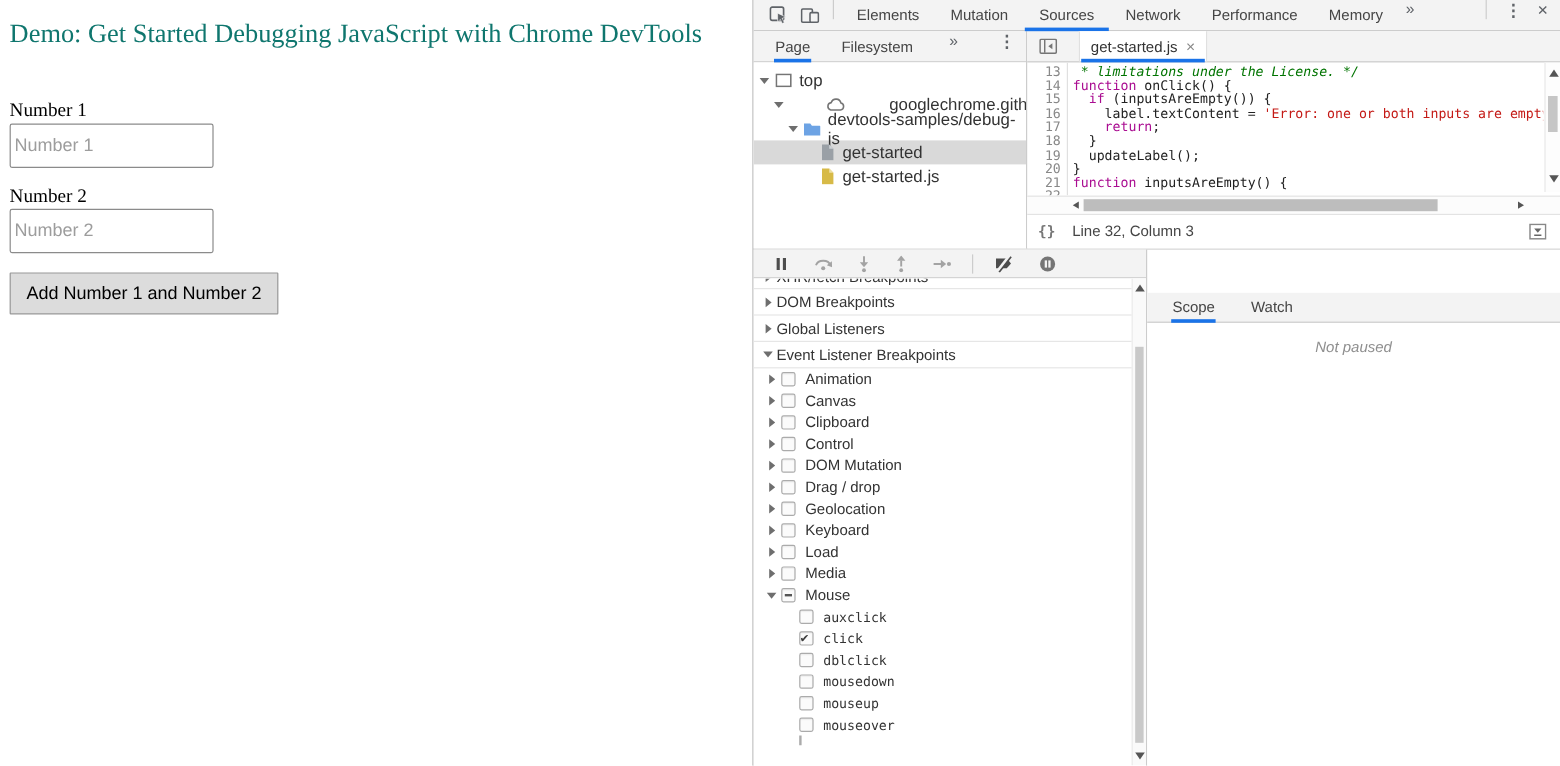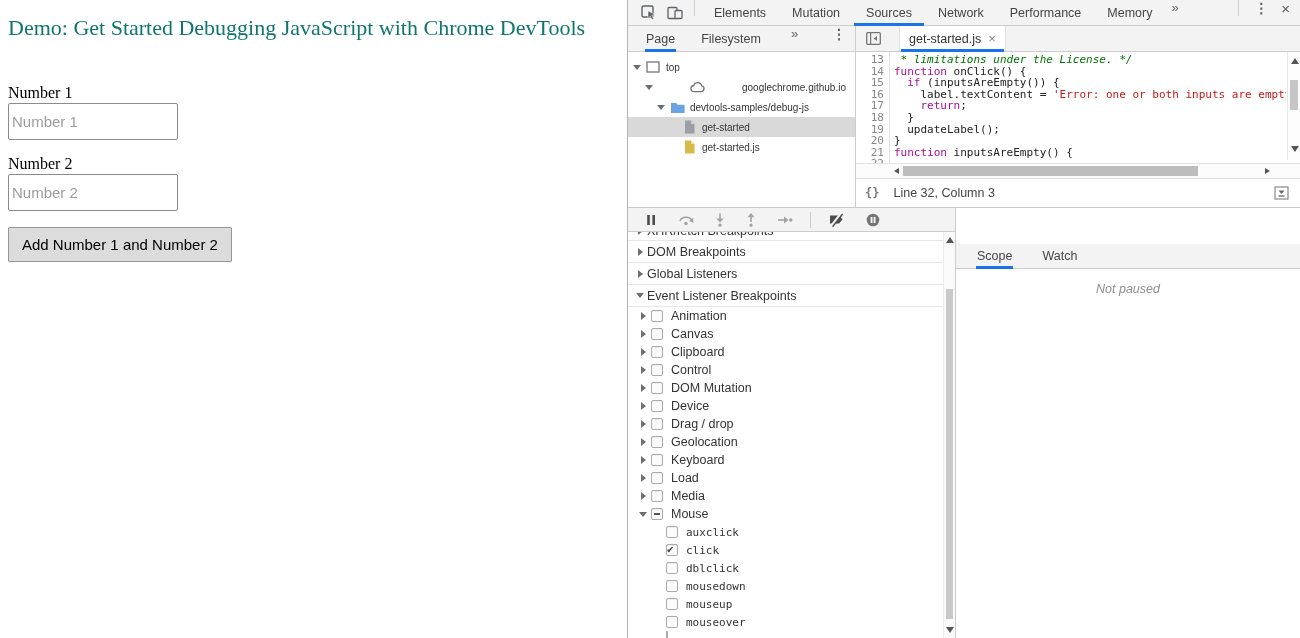--- a/index.html
+++ b/index.html
@@ -39,21 +39,21 @@
   .dots { color:#5f6368; font-size:14px; font-weight:bold; padding:0 9px; letter-spacing:0; }
   .closex { color:#5f6368; font-size:15px; padding:0 10px 0 4px; }
 
   .upper { display:flex; height:181px; }
   .navigator { width:228px; border-right:1px solid #ccc; display:flex; flex-direction:column; }
   .nav-header { height:26px; padding-left:16px; }
   .nav-tab { position:relative; height:100%; display:flex; align-items:center;
              padding:0 2px; margin-right:22px; color:#454545; }
   .nav-dots { margin-left:auto; }
   .tree { flex:1; background:#fff; padding-top:5px; overflow:hidden; }
-  .tree-row { height:20px; display:flex; align-items:center; font-size:10px; color:#333; }
+  .tree-row { height:20px; display:flex; align-items:center; font-size:14px; color:#333; }
   .tree-row.selected { background:#d9d9d9; }
   .tree-icon { display:flex; width:18px; justify-content:center; margin-right:4px; }
 
   .arr-d { width:0; height:0; border-top:5px solid #6e6e6e;
            border-left:4px solid transparent; border-right:4px solid transparent; }
   .arr-r { width:0; height:0; border-left:5px solid #6e6e6e;
            border-top:4px solid transparent; border-bottom:4px solid transparent; }
   .arr-slot { width:10px; display:flex; justify-content:center; margin-right:2px; flex:none; }
 
   .editor { flex:1; display:flex; flex-direction:column; min-width:0; }
@@ -423,27 +423,20 @@
                 <span class="arr-r"></span>
               </span>
               <span class="cb"></span>
               <span>DOM Mutation</span>
             </div>
             <div class="ev-row">
               <span class="arr-slot">
                 <span class="arr-r"></span>
               </span>
               <span class="cb"></span>
-              <span>Device</span>
-            </div>
-            <div class="ev-row">
-              <span class="arr-slot">
-                <span class="arr-r"></span>
-              </span>
-              <span class="cb"></span>
               <span>Drag / drop</span>
             </div>
             <div class="ev-row">
               <span class="arr-slot">
                 <span class="arr-r"></span>
               </span>
               <span class="cb"></span>
               <span>Geolocation</span>
             </div>
             <div class="ev-row">

